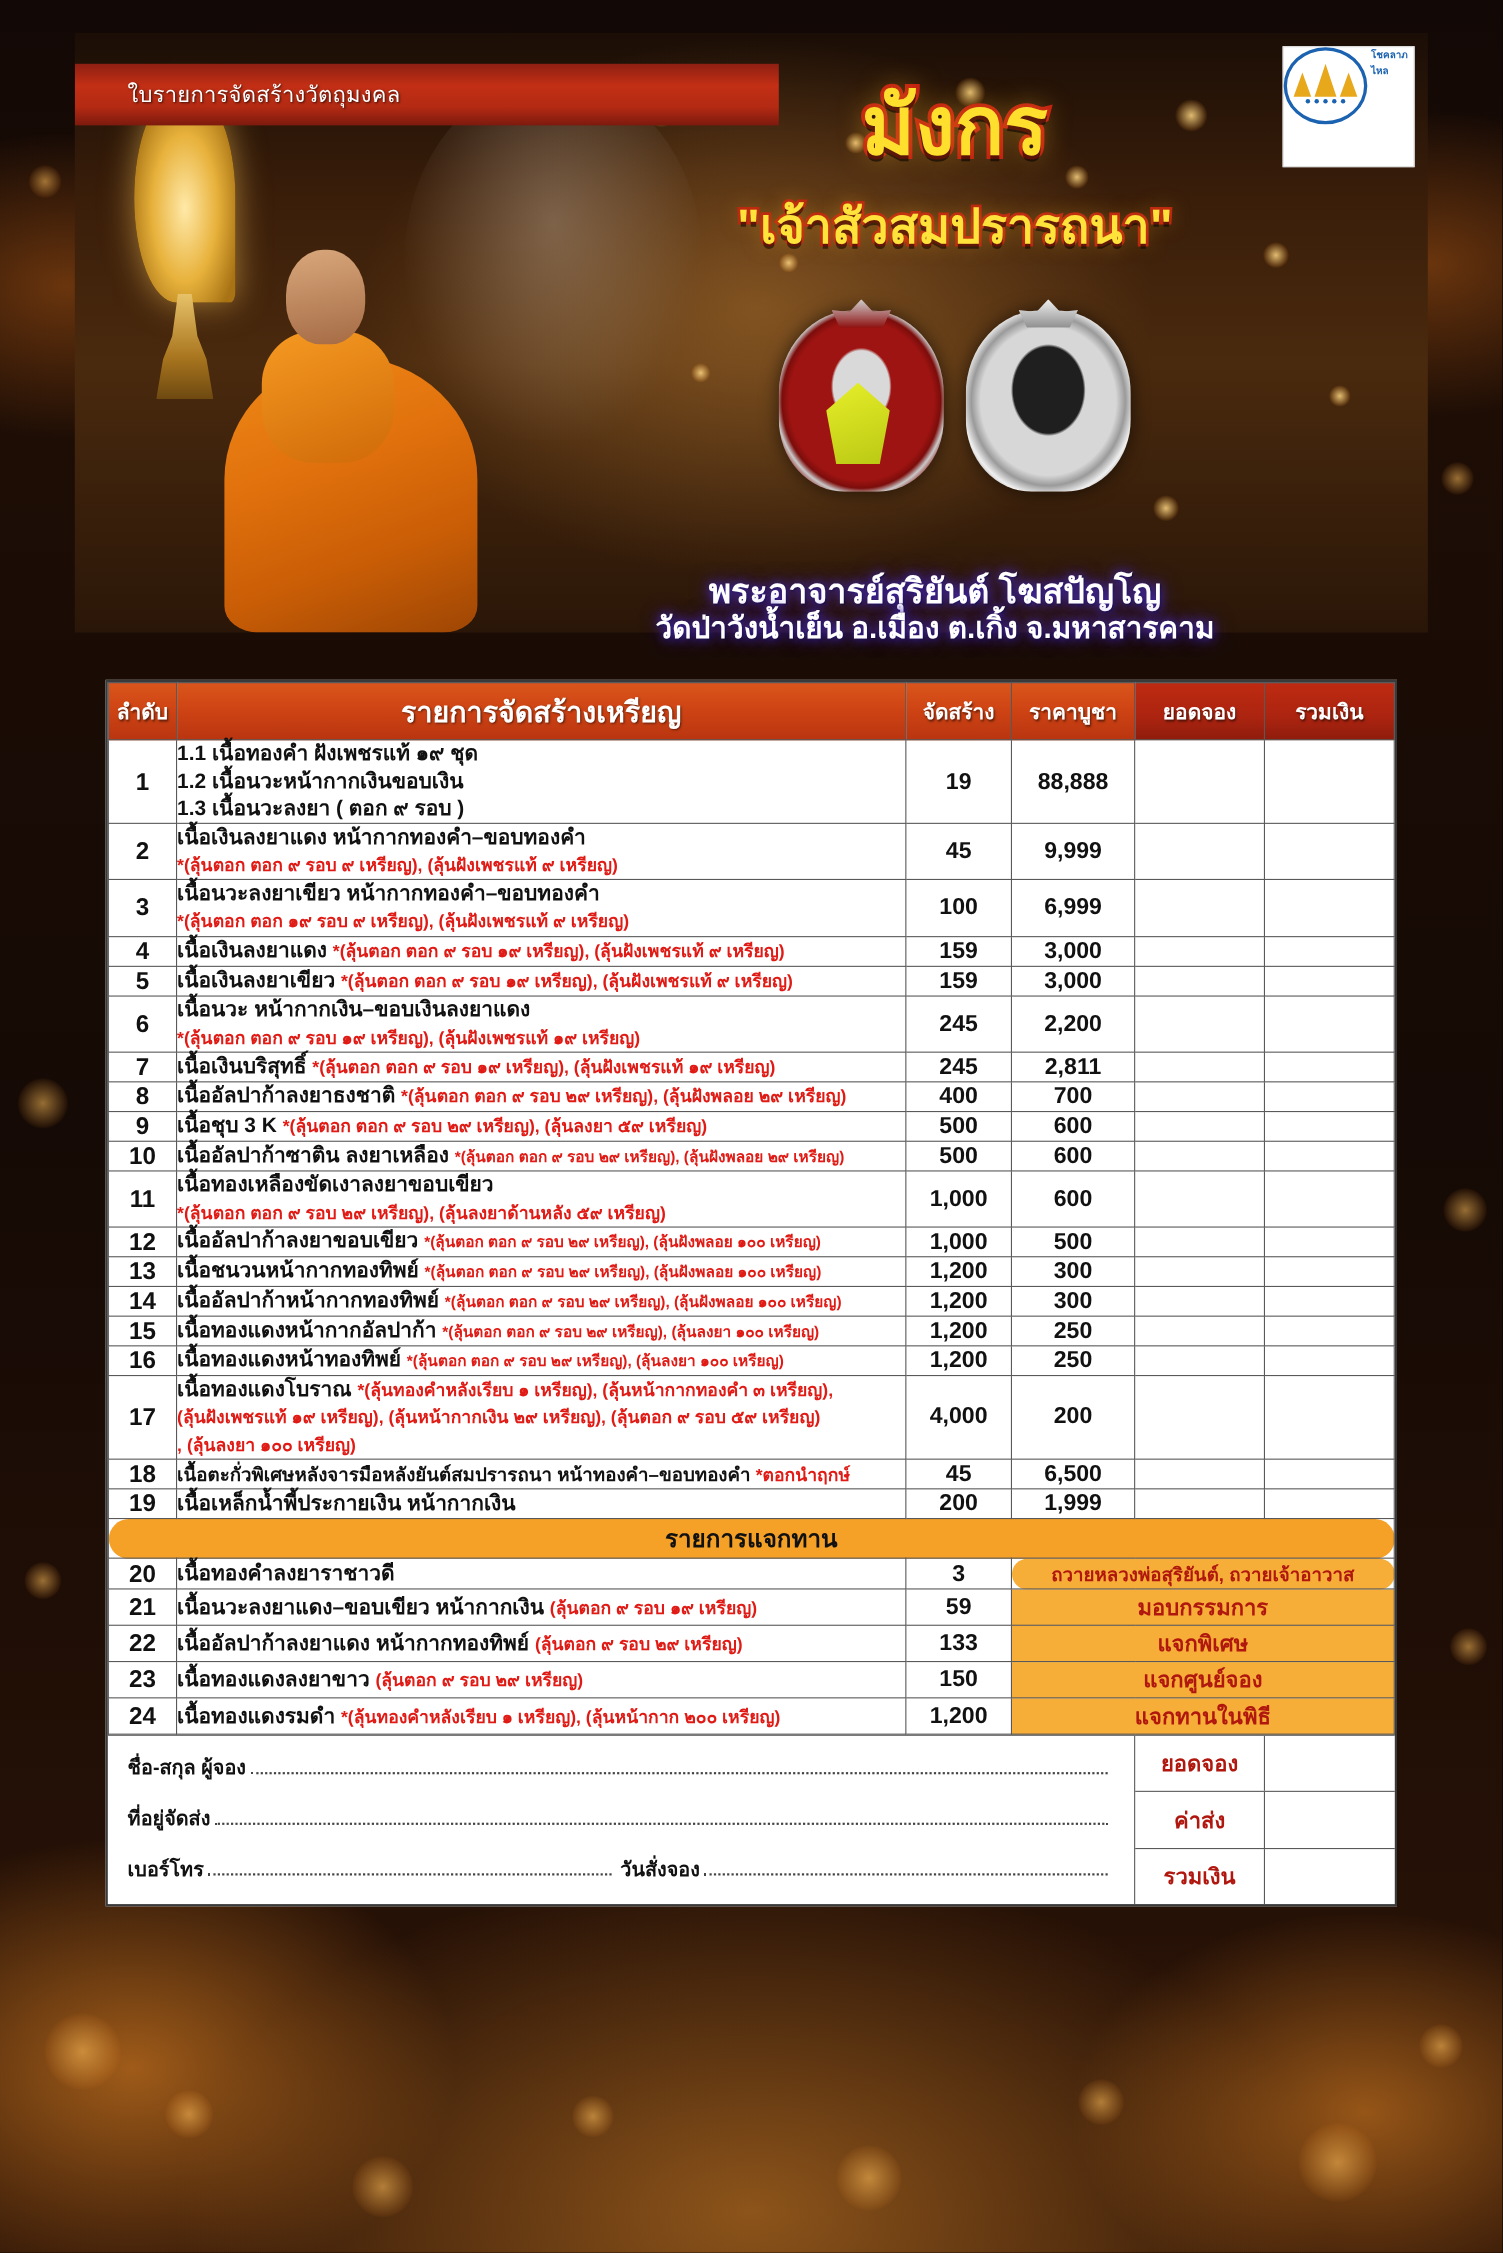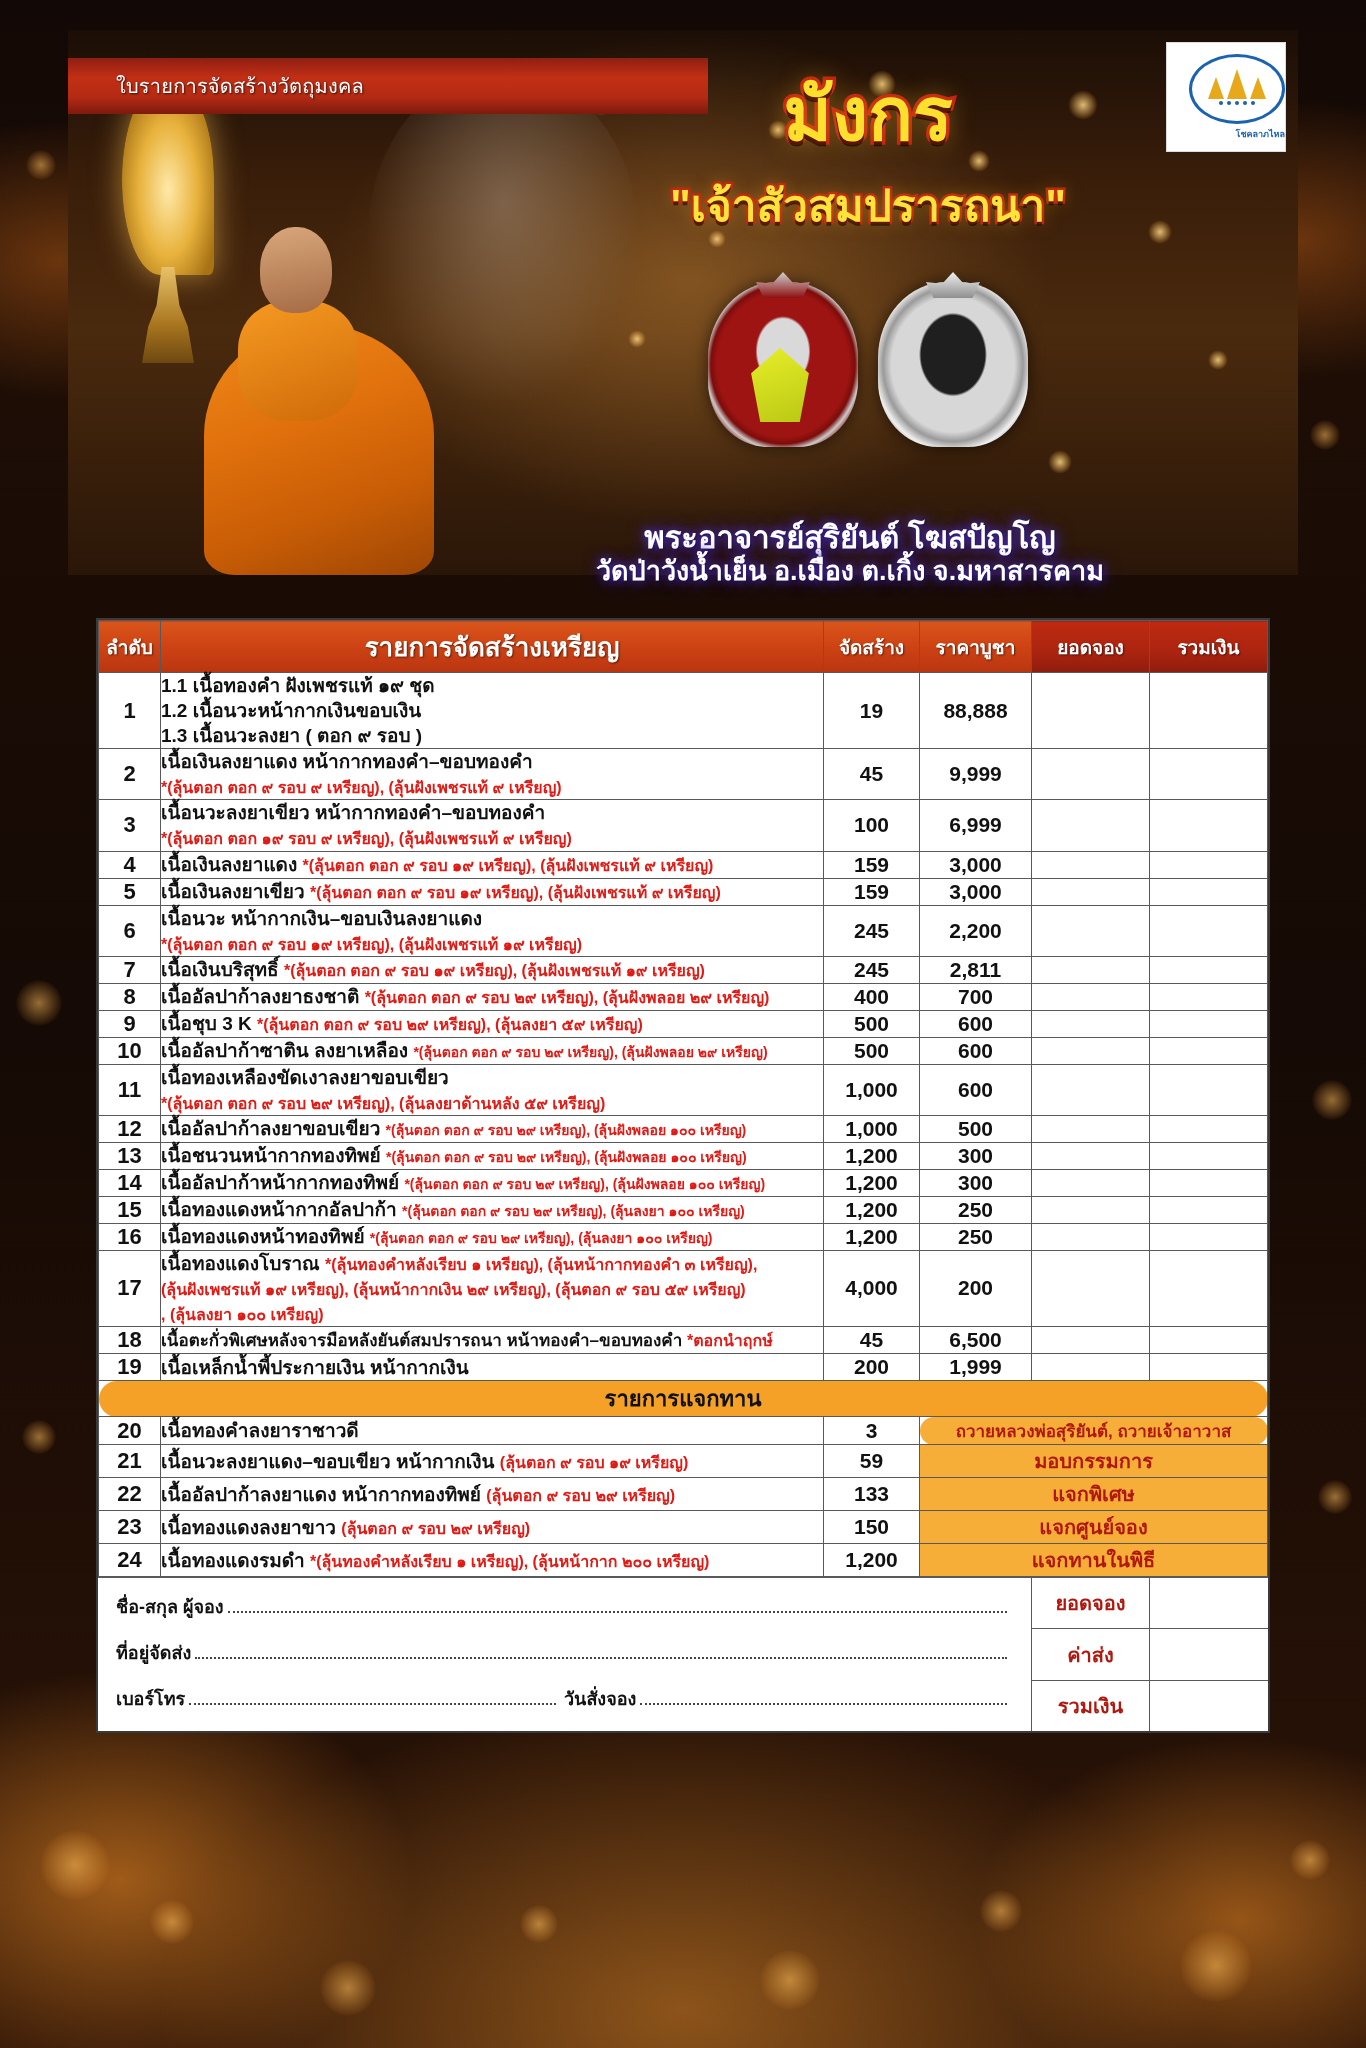--- a/index.html
+++ b/index.html
@@ -173,21 +173,21 @@
     width: 54px; height: 26px;
   }
   .coin.red .crown { background: linear-gradient(180deg,#cfcfcf,#8d1110); clip-path: polygon(50% 0,70% 45%,100% 38%,86% 100%,14% 100%,0 38%,30% 45%); }
   .coin.silver .crown { background: linear-gradient(180deg,#f0f0f0,#8f8f8f); clip-path: polygon(50% 0,70% 45%,100% 38%,86% 100%,14% 100%,0 38%,30% 45%); }
 
   
   .logo-badge {
     position:absolute; right: 12px; top: 12px;
     width: 120px; height: 110px;
     background: #ffffff;
-    display:flex; flex-direction:column; align-items:flex-end; justify-content:center;
+    display:flex; flex-direction:row; align-items:flex-start; justify-content:center;
     gap: 3px;
     border: 1px solid #dcdcdc;
   }
   .logo-badge .ring {
     width: 96px; height: 70px; border-radius: 50%;
     border: 3px solid #1b62b0;
     display:flex; align-items:center; justify-content:center;
     flex-direction: column;
     position: relative;
   }

